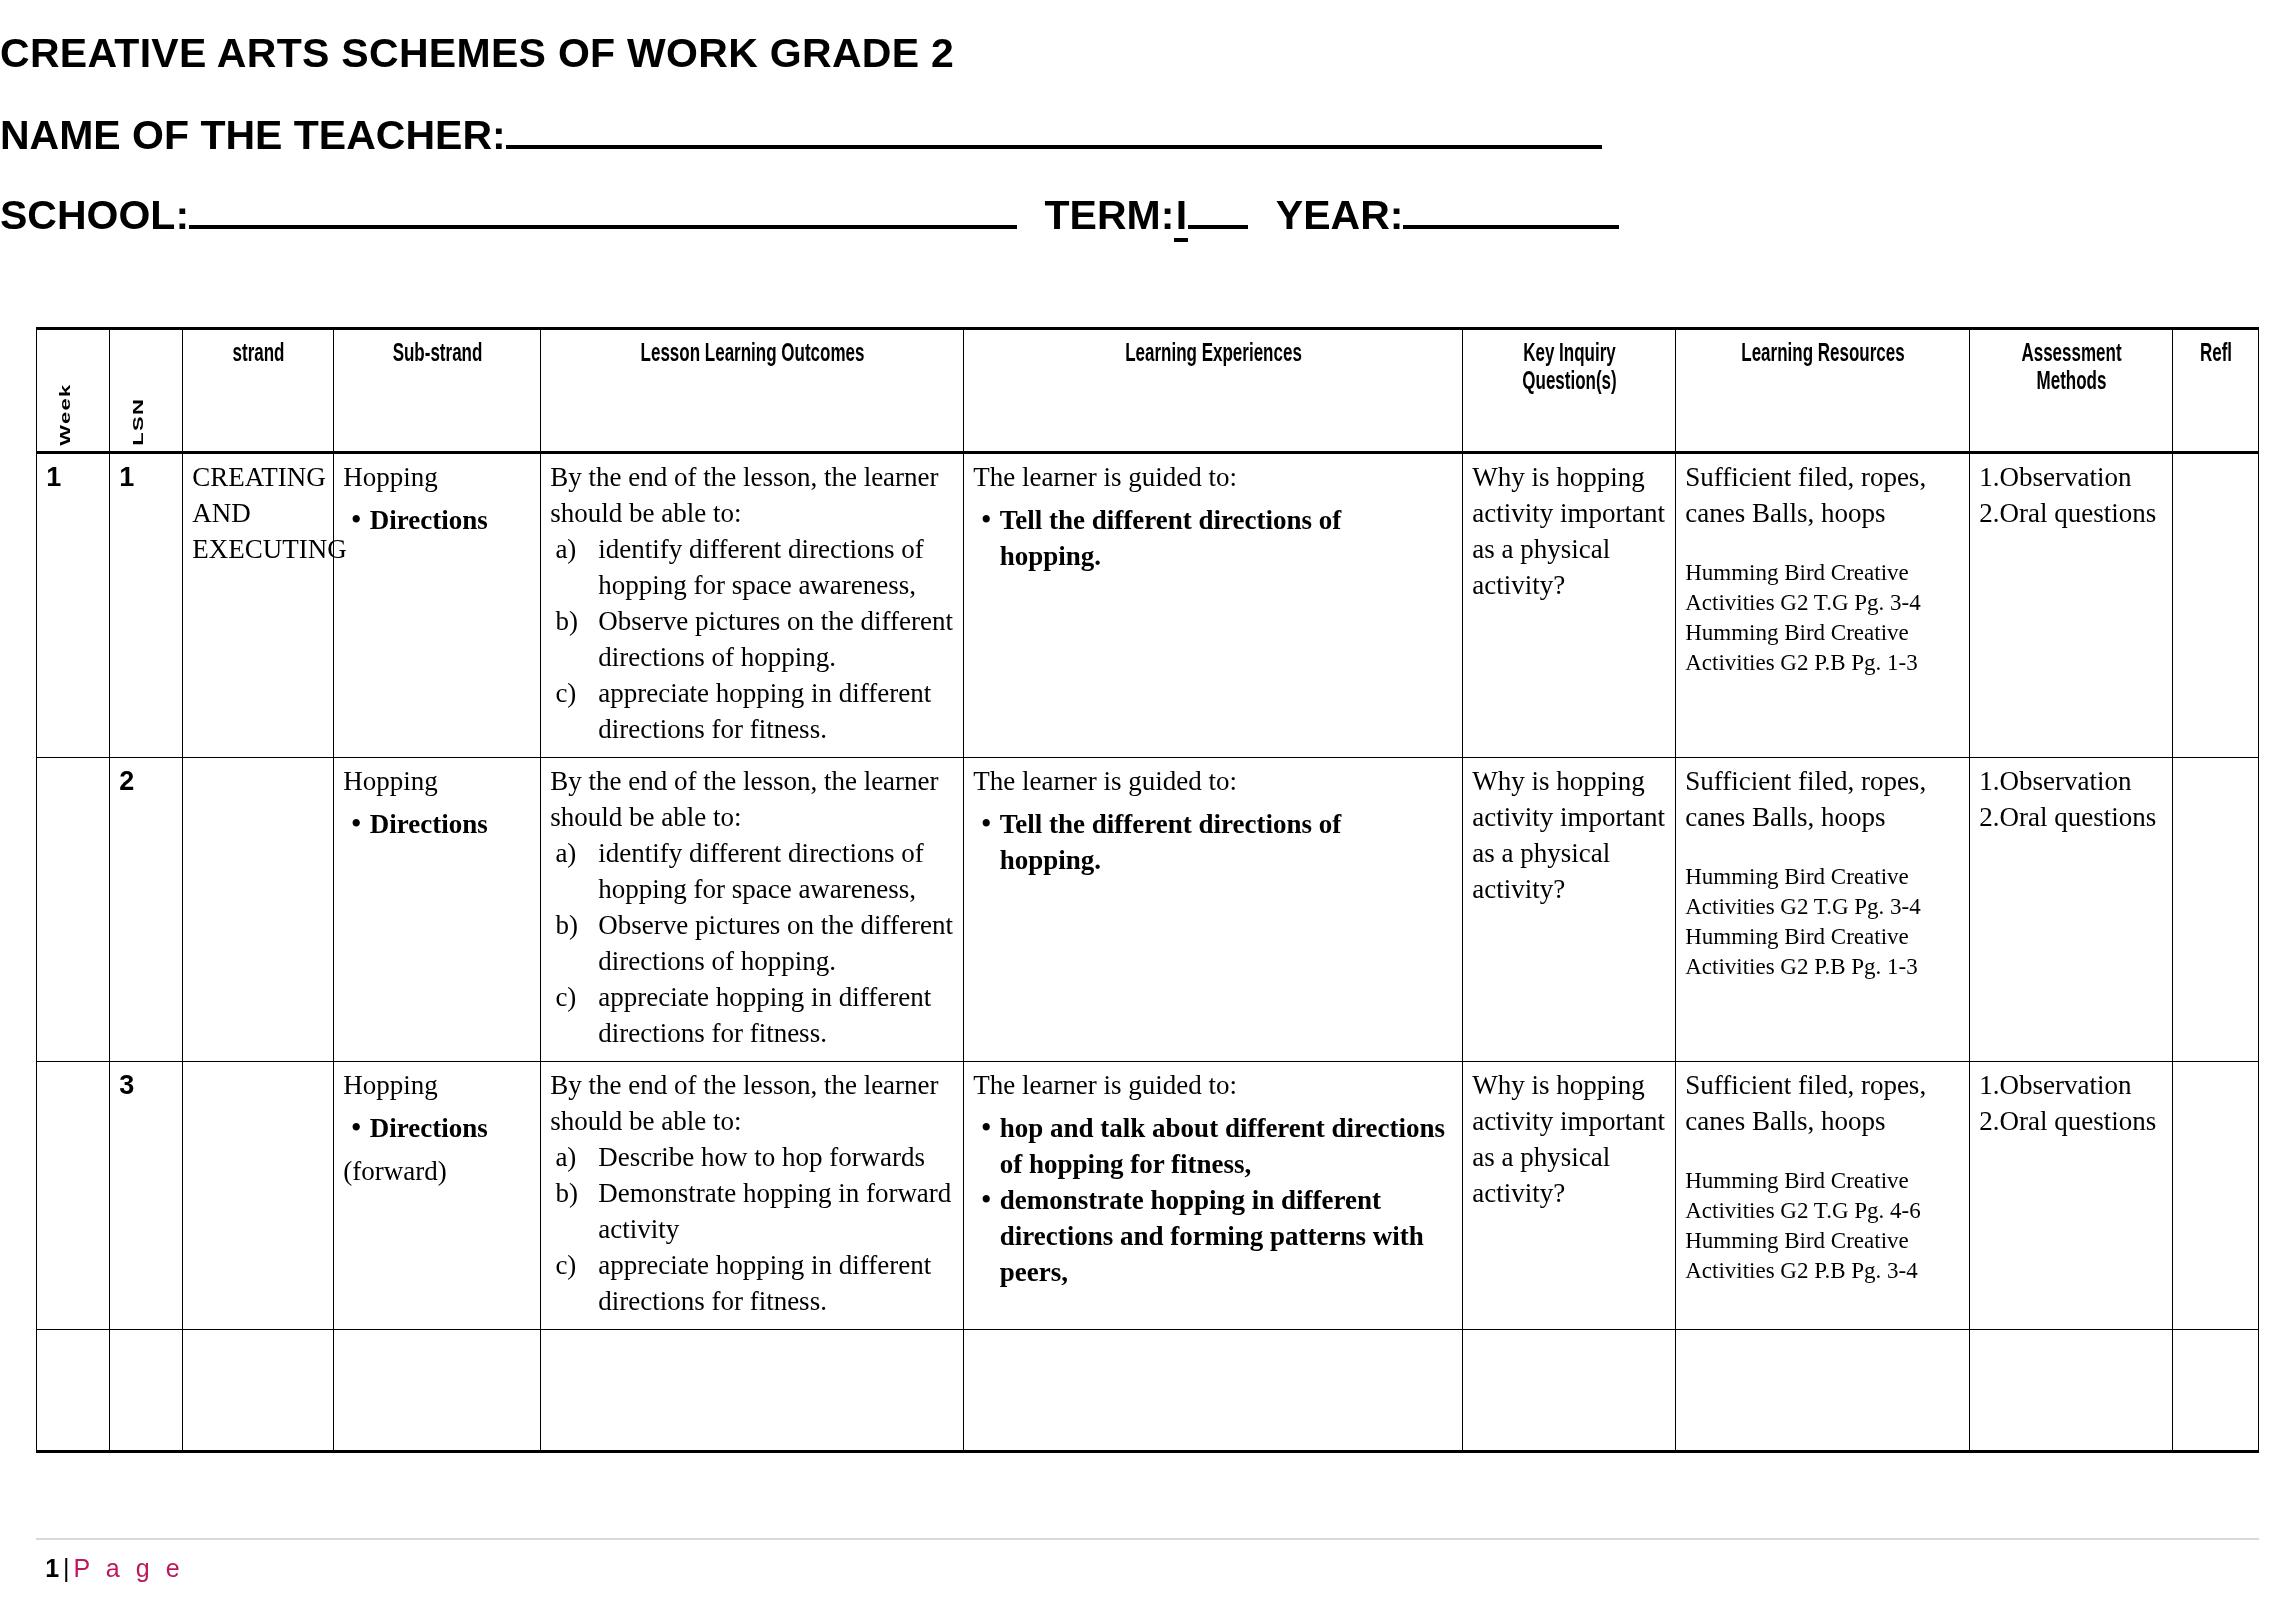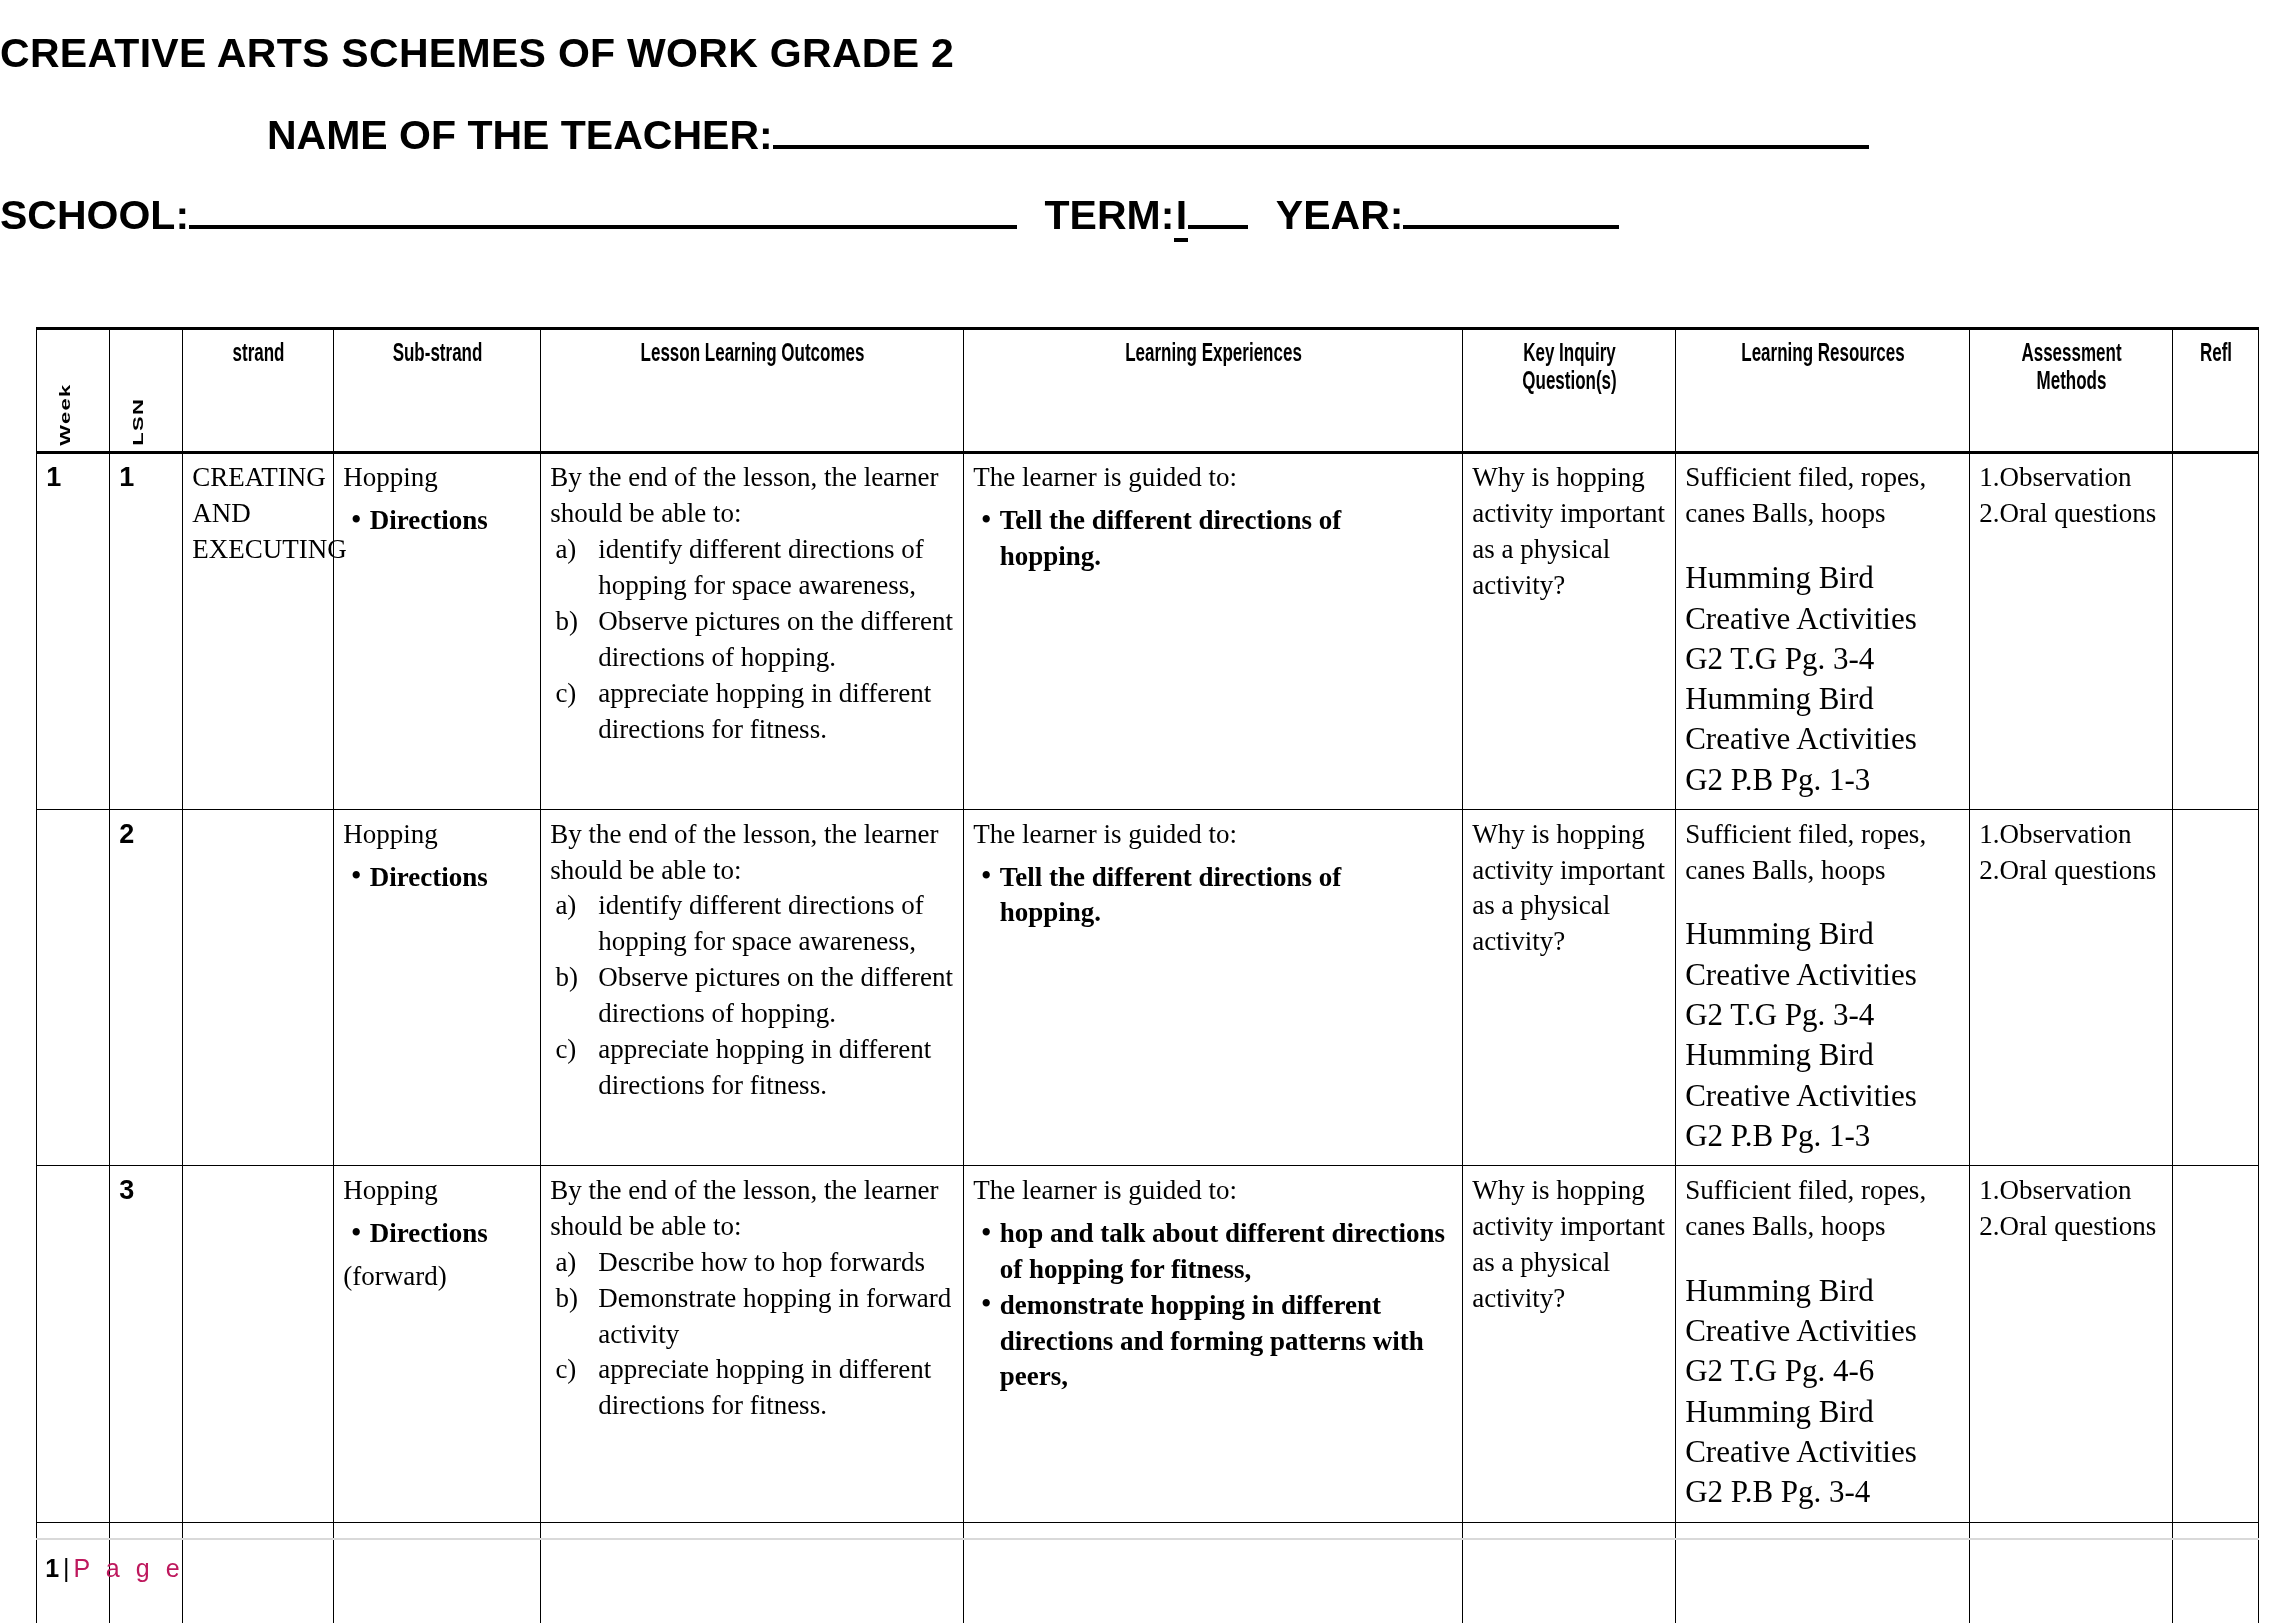--- a/index.html
+++ b/index.html
@@ -26,21 +26,21 @@
     margin: 0;
     padding-top: 30px;
   }
 
   .field-line {
     font-family: "Liberation Sans", sans-serif;
     font-weight: bold;
     font-size: 41px;
     white-space: nowrap;
   }
-  .teacher-line { padding-left: 267px; padding-top: 35px; }
+  .teacher-line { padding-top: 35px; }
   .school-line  { padding-top: 33px; }
 
   .blank {
     display: inline-block;
     border-bottom: 4.6px solid #000;
     vertical-align: baseline;
     height: 0.78em;
   }
   .blank-teacher { width: 1096px; }
   .blank-school  { width: 828px; }
@@ -127,21 +127,21 @@
   .bullets li { position: relative; padding-left: 19.6px; }
   .bullets li::before {
     content: "\2022";
     position: absolute;
     left: 1.3px;
     top: -1.3px;
   }
   .sub-b { display: block; }
   .res-head { display: block; }
   .res-gap { display: block; height: 26px; }
-  .res-ref { display: block; font-size: 31px; line-height: 1.3; }
+  .res-ref { display: block; font-size: 23px; line-height: 1.3; }
   .assess { display: block; }
 
   
   .footer {
     position: absolute;
     left: 36px;
     top: 1538px;
     width: 2223px;
   }
   .footer-rule {

